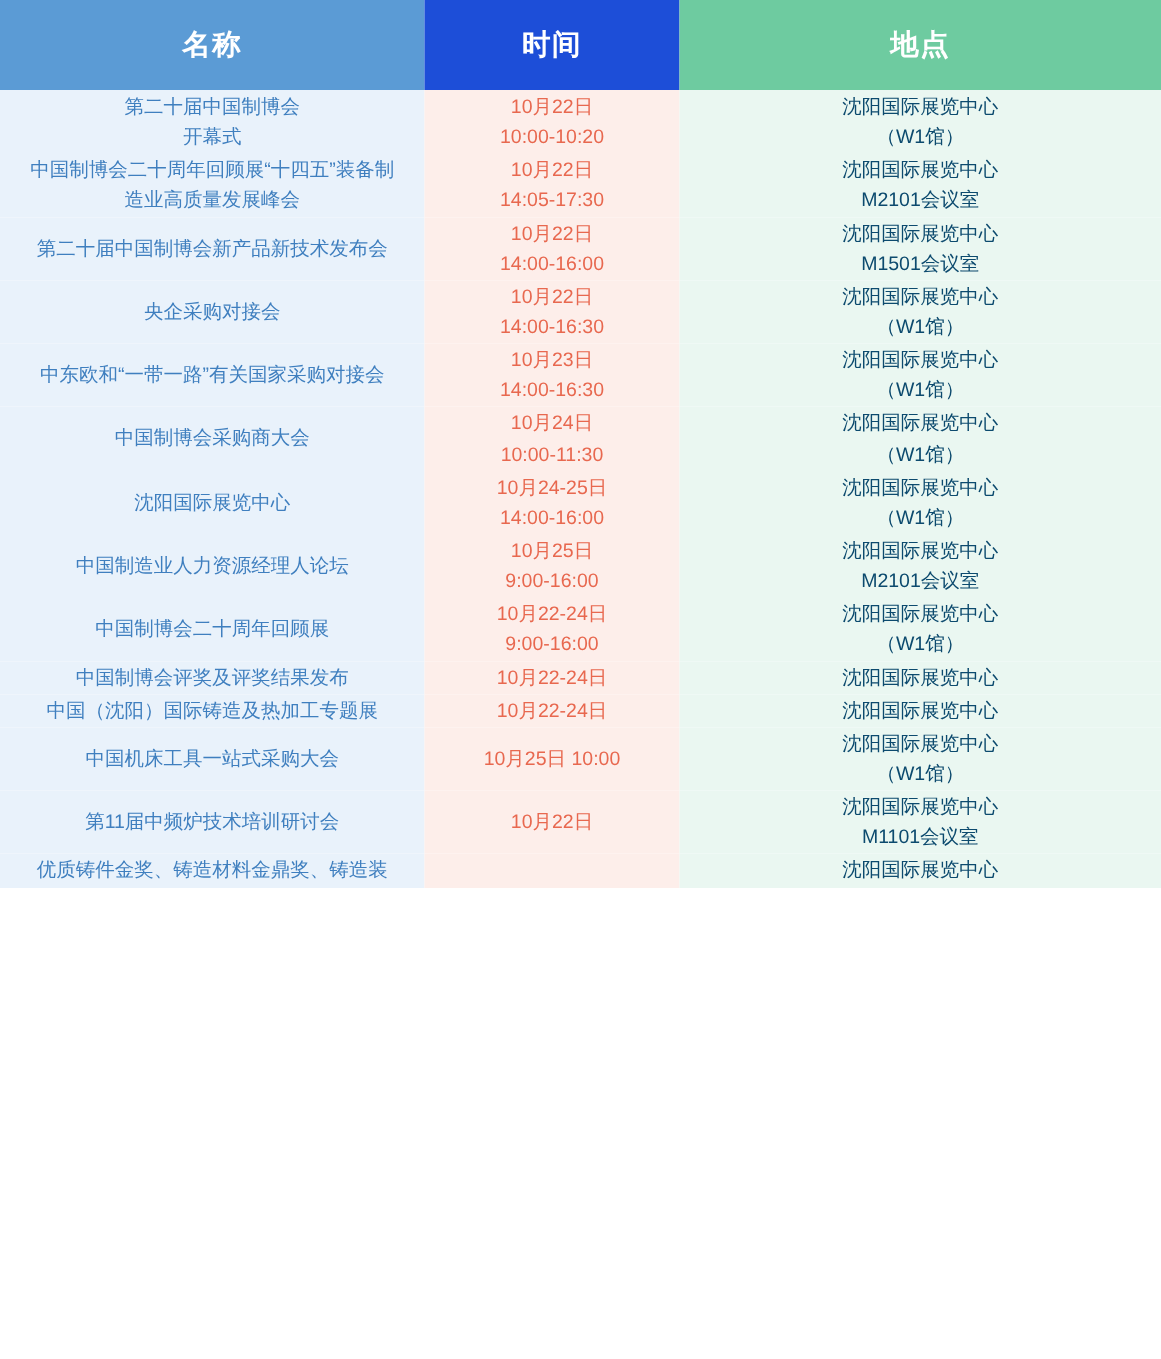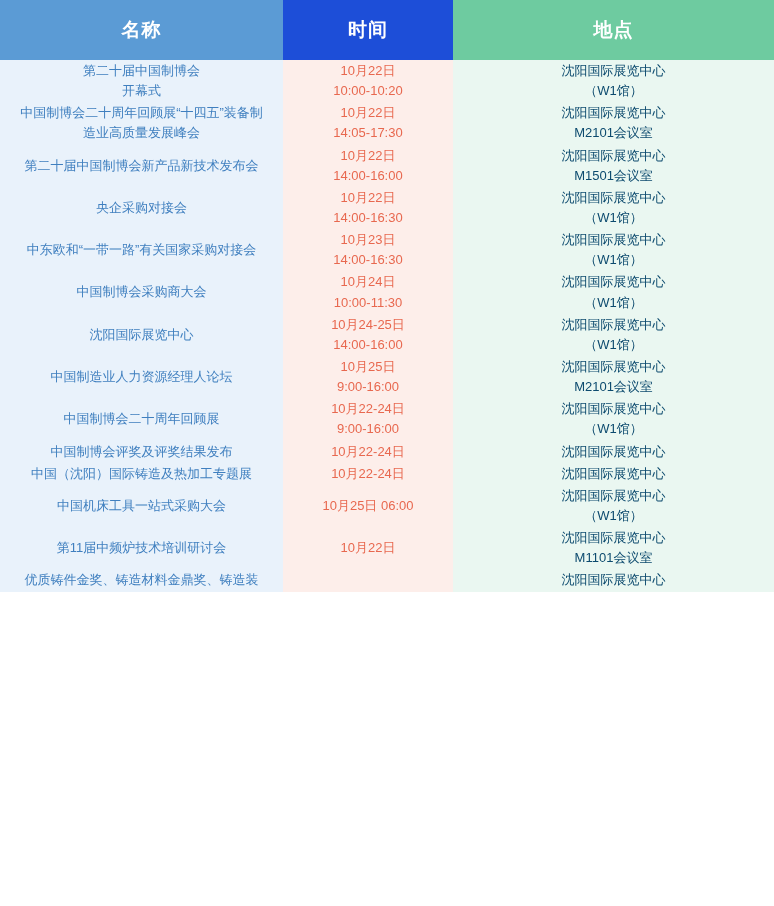--- a/index.html
+++ b/index.html
@@ -213,21 +213,21 @@
         </td>
         <td class="c3">
           <span class="place-line">沈阳国际展览中心</span>
         </td>
       </tr>
       <tr>
         <td class="c1">
           <span class="name-line">中国机床工具一站式采购大会</span>
         </td>
         <td class="c2">
-          <span class="time-line">10月25日     06:00</span>
+          <span class="time-line">10月25日     10:00</span>
         </td>
         <td class="c3">
           <span class="place-line">沈阳国际展览中心</span>
           <span class="place-line">（W1馆）</span>
         </td>
       </tr>
       <tr>
         <td class="c1">
           <span class="name-line">第11届中频炉技术培训研讨会</span>
         </td>

